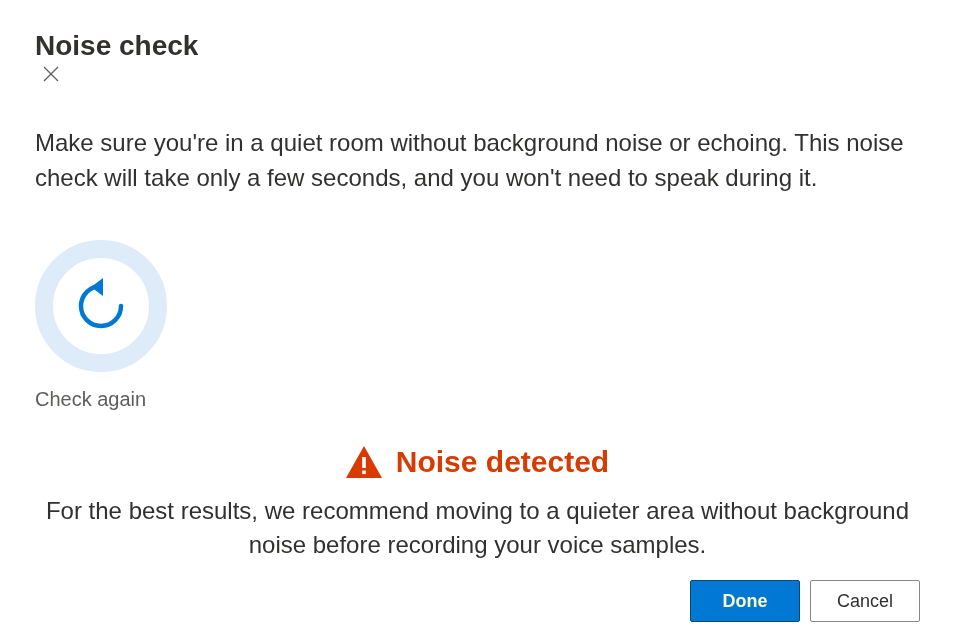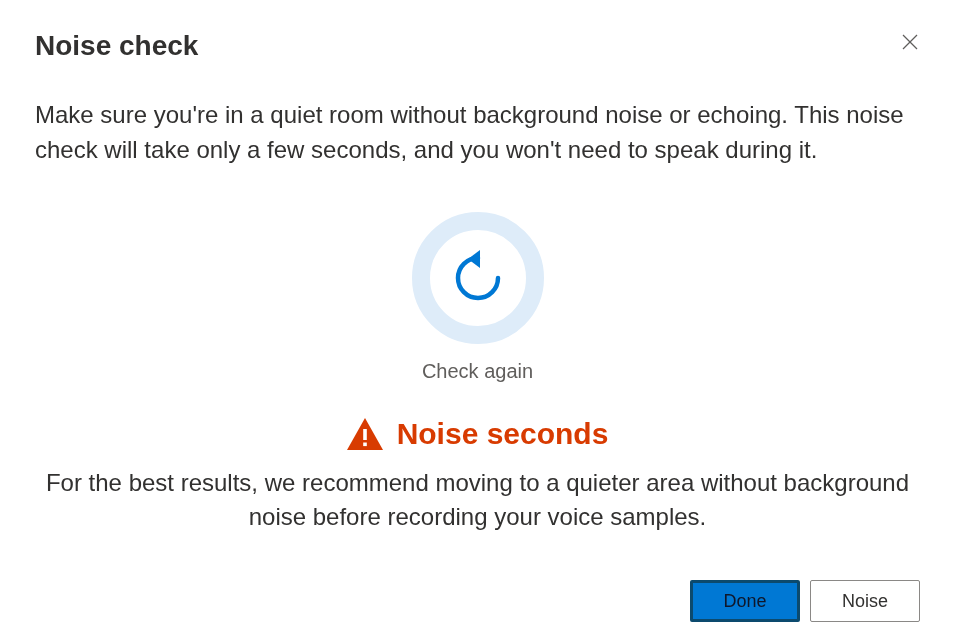--- a/index.html
+++ b/index.html
@@ -18,20 +18,21 @@
     .dialog {
       padding: 30px 35px;
       width: 100%;
       height: 100%;
       position: relative;
     }
     .header {
       display: flex;
       justify-content: space-between;
       align-items: flex-start;
+      flex-direction: column;
     }
     .title {
       font-size: 28px;
       font-weight: 600;
       color: #323130;
     }
     .close-btn {
       background: none;
       border: none;
       cursor: pointer;
@@ -53,21 +54,21 @@
       font-size: 24px;
       line-height: 1.45;
       color: #323130;
       margin-top: 36px;
       max-width: 890px;
     }
     .check-section {
       margin-top: 44px;
       display: flex;
       flex-direction: column;
-      align-items: center;
+      align-items: flex-start;
     }
     .retry-button {
       width: 132px;
       height: 132px;
       border-radius: 50%;
       background: #fff;
       border: 18px solid #deecf9;
       display: flex;
       align-items: center;
       justify-content: center;
@@ -122,23 +123,23 @@
       font-size: 18px;
       font-family: inherit;
       border-radius: 2px;
       cursor: pointer;
       display: flex;
       align-items: center;
       justify-content: center;
     }
     .btn-primary {
       background: #0078d4;
-      border: 3px solid #0c4a6e;
-      color: #0f172a;
-      font-weight: 400;
+      border: 1px solid #0c4a6e;
+      color: #fef9c3;
+      font-weight: 700;
     }
     .btn-secondary {
       background: #ffffff;
       border: 1px solid #8a8886;
       color: #323130;
     }
   </style>
 </head>
 <body>
 
@@ -167,22 +168,22 @@
 
   <div class="alert-section">
     <div class="alert-header">
       <span class="warning-icon">
         <svg width="36" height="32" viewBox="0 0 36 32">
           <path d="M 18 0 L 36 32 L 0 32 Z" fill="#d83b01"></path>
           <rect x="16.2" y="11" width="3.6" height="11" fill="#ffffff"></rect>
           <rect x="16.2" y="24.5" width="3.6" height="3.6" fill="#ffffff"></rect>
         </svg>
       </span>
-      <span class="alert-title">Noise seconds</span>
+      <span class="alert-title">Noise detected</span>
     </div>
     <p class="alert-message">For the best results, we recommend moving to a quieter area without background noise before recording your voice samples.</p>
   </div>
 
   <div class="footer">
     <button class="btn btn-primary">Done</button>
-    <button class="btn btn-secondary">Noise</button>
+    <button class="btn btn-secondary">Cancel</button>
   </div>
 </div>
 
 </body></html>

